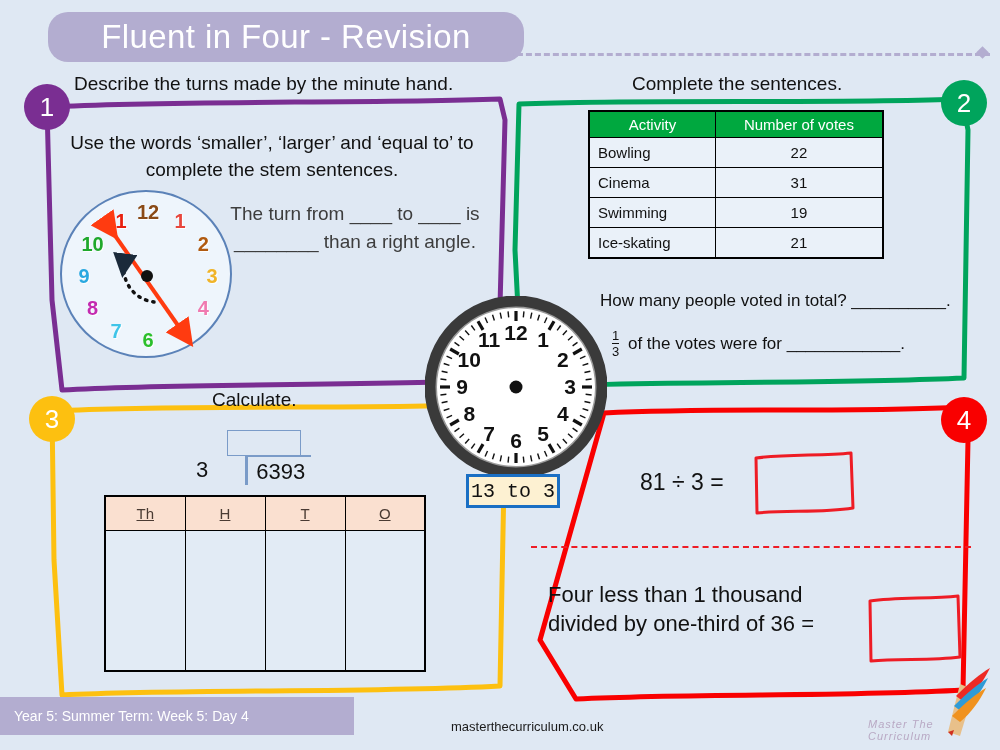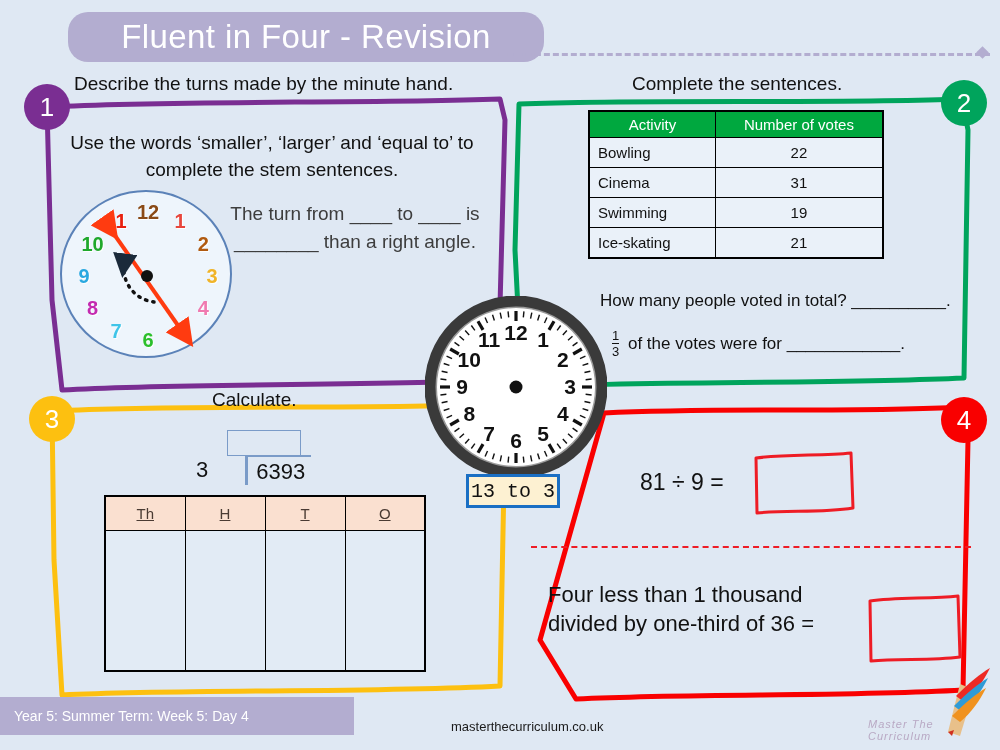--- a/index.html
+++ b/index.html
@@ -15,21 +15,21 @@
 
   #page { position: absolute; inset: 0; }
 
   
   .title-banner {
     position: absolute;
     left: 48px; top: 12px;
     width: 476px; height: 50px;
     background: #b3add0;
     border-radius: 20px;
-    display: flex; align-items: center; justify-content: center; margin-left: 20px;
+    display: flex; align-items: center; justify-content: center;
   }
   .title-text {
     color: #ffffff;
     font-size: 33px;
     letter-spacing: .4px;
     font-family: "Liberation Sans", sans-serif;
     white-space: nowrap;
   }
   .title-dash {
     position: absolute;
@@ -380,21 +380,21 @@
     <tbody>
       <tr>
         <td></td>
         <td></td>
         <td></td>
         <td></td>
       </tr>
     </tbody>
   </table>
 
-  <div class="txt" id="q4-sum1">81 ÷ 9 =</div>
+  <div class="txt" id="q4-sum1">81 ÷ 3 =</div>
   <svg style="position:absolute;left:752px;top:450px;width:104px;height:66px;" viewBox="0 0 104 66">
     <path d="M4 8 C 34 4, 70 6, 99 3 L 101 58 C 70 63, 36 60, 5 63 Z" fill="none" stroke="#ee1c25" stroke-width="3" stroke-linejoin="round"></path>
   </svg>
 
   <div class="dashed-div"></div>
 
   <div class="txt" id="q4-sum2">Four less than 1 thousand divided by one-third of 36 =</div>
   <svg style="position:absolute;left:866px;top:592px;width:96px;height:72px;" viewBox="0 0 96 72">
     <path d="M4 9 C 30 5, 64 7, 92 4 L 94 65 C 64 69, 32 66, 5 69 Z" fill="none" stroke="#ee1c25" stroke-width="3" stroke-linejoin="round"></path>
   </svg>

